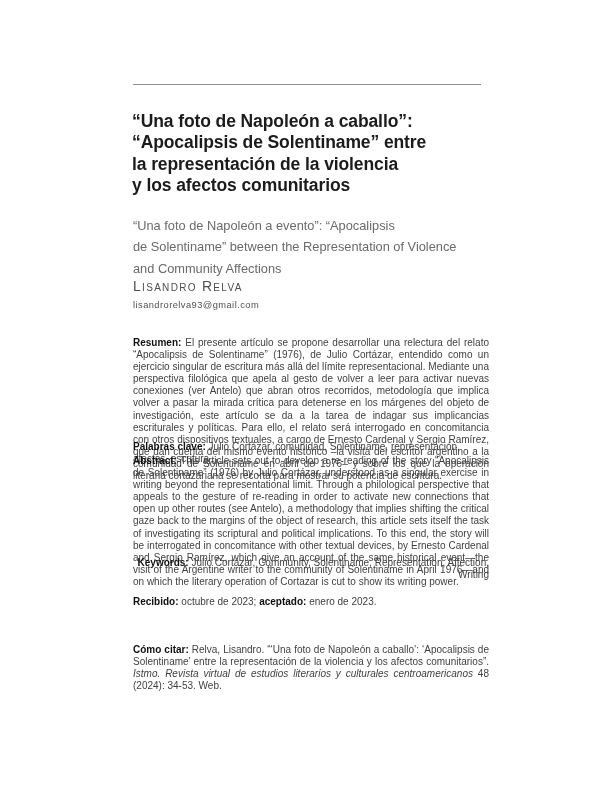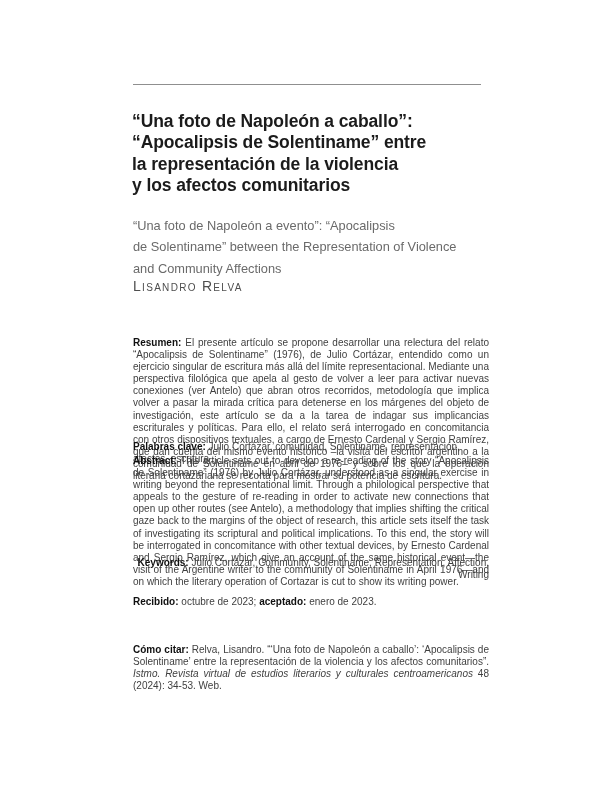--- a/index.html
+++ b/index.html
@@ -50,20 +50,21 @@
 la representación de la violencia
 y los afectos comunitarios</h1>
 
   <h2 class="abs title-en">“Una foto de Napoleón a evento”: “Apocalipsis
 de Solentiname” between the Representation of Violence
 and Community Affections</h2>
 
   <div class="abs author">Lisandro Relva</div>
 
   <div class="abs affil-block">
+    <div>lisandrorelva93@gmail.com</div>
   </div>
 
   <p class="abs body-text resumen"><b>Resumen:</b><span> El presente artículo se propone desarrollar una relectura del relato “Apocalipsis de Solentiname” (1976), de Julio Cortázar, entendido como un ejercicio singular de escritura más allá del límite representacional. Mediante una perspectiva filológica que apela al gesto de volver a leer para activar nuevas conexiones (ver Antelo) que abran otros recorridos, metodología que implica volver a pasar la mirada crítica para detenerse en los márgenes del objeto de investigación, este artículo se da a la tarea de indagar sus implicancias escriturales y políticas. Para ello, el relato será interrogado en concomitancia con otros dispositivos textuales, a cargo de Ernesto Cardenal y Sergio Ramírez, que dan cuenta del mismo evento histórico –la visita del escritor argentino a la comunidad de Solentiname en abril de 1976– y sobre los que la operación literaria cortazariana se recorta para mostrar su potencia de escritura.</span></p>
 
   <p class="abs body-text palabras"><b>Palabras clave:</b><span> Julio Cortázar, comunidad, Solentiname, representación, afectos, escritura</span></p>
 
   <p class="abs body-text abstract"><b>Abstract:</b><span> This article sets out to develop a re-reading of the story “Apocalipsis de Solentiname” (1976) by Julio Cortázar, understood as a singular exercise in writing beyond the representational limit. Through a philological perspective that appeals to the gesture of re-reading in order to activate new connections that open up other routes (see Antelo), a methodology that implies shifting the critical gaze back to the margins of the object of research, this article sets itself the task of investigating its scriptural and political implications. To this end, the story will be interrogated in concomitance with other textual devices, by Ernesto Cardenal and Sergio Ramírez, which give an account of the same historical event—the visit of the Argentine writer to the community of Solentiname in April 1976—and on which the literary operation of Cortazar is cut to show its writing power.</span></p>
 
   <p class="abs body-text keywords"><b>Keywords:</b><span> Julio Cortázar, Community, Solentiname, Representation, Affection, Writing</span></p>
 

